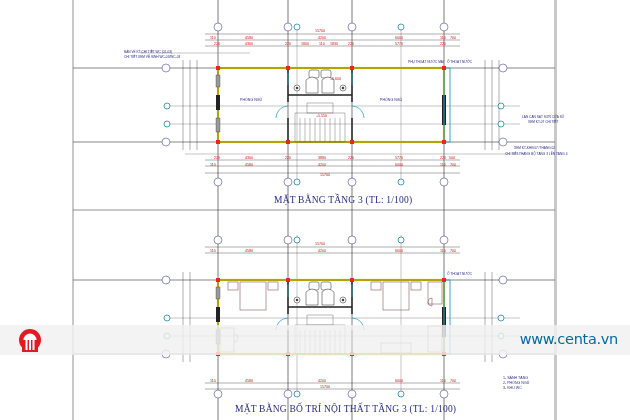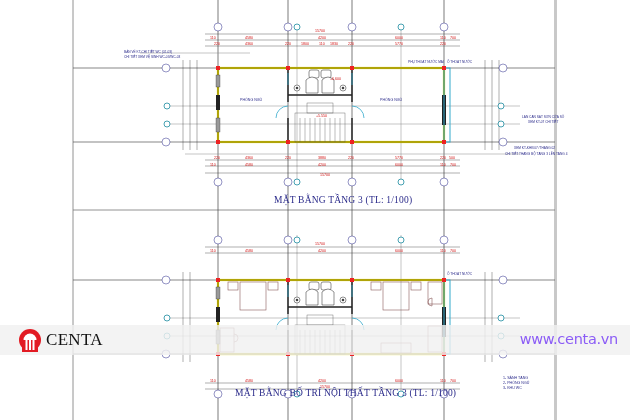--- a/index.html
+++ b/index.html
@@ -2,21 +2,21 @@
 <html><head>
   <meta charset="utf-8">
   <style>
     html, body { margin: 0; padding: 0; background: #ffffff; }
     body { width: 630px; height: 420px; position: relative; overflow: hidden; font-family: "Liberation Serif", serif; }
     #drawing { position: absolute; left: 0; top: 0; width: 630px; height: 420px; }
     .title { position: absolute; font-family: "Liberation Serif", serif; font-size: 9.5px; color: #2a2a8a; white-space: nowrap; letter-spacing: 0.2px; }
     .band { position: absolute; left: 0; top: 325px; width: 630px; height: 30px; background: rgba(240,240,240,0.82); }
     .logo { position: absolute; left: 18px; top: 328px; height: 24px; display: flex; align-items: center; }
     .logo-text { font-family: "Liberation Serif", serif; font-size: 17px; color: #111; margin-left: 4px; letter-spacing: 0.3px; }
-    .site { position: absolute; right: 12px; top: 331px; font-family: "DejaVu Sans", sans-serif; font-size: 14.5px; color: #8b5cf6; letter-spacing: -0.3px; }
+    .site { position: absolute; right: 12px; top: 331px; font-family: "DejaVu Sans", sans-serif; font-size: 14.5px; color: #0369a1; letter-spacing: -0.3px; }
     .note { position: absolute; font-family: "Liberation Sans", sans-serif; font-size: 3.2px; color: #2a2a8a; white-space: nowrap; }
     .legend { position: absolute; left: 503px; top: 376px; font-family: "Liberation Sans", sans-serif; font-size: 3.6px; color: #2a2a8a; line-height: 5px; }
     .dim { font-family: "Liberation Sans", sans-serif; font-size: 3.6px; fill: #d01010; }
     .room { font-family: "Liberation Sans", sans-serif; font-size: 3.6px; fill: #2a2a8a; }
   </style>
 </head>
 <body>
 
 <svg id="drawing" viewBox="0 0 630 420" xmlns="http://www.w3.org/2000/svg">
 
@@ -342,33 +342,32 @@
 <div class="note" style="left:124px;top:55px;">CHI TIẾT XEM VỆ SINH WC-03/WC-03</div>
 <div class="note" style="left:408px;top:60px;">PHỤ THOÁT NƯỚC MÁI</div>
 <div class="note" style="left:447px;top:60px;">Ô THOÁT NƯỚC</div>
 <div class="note" style="left:522px;top:115px;">LAN CAN SẮT SƠN CỬA SỔ</div>
 <div class="note" style="left:528px;top:120px;">XEM KT-07 CHI TIẾT</div>
 <div class="note" style="left:514px;top:146px;">XEM KT-KHK/07 /THANG 02</div>
 <div class="note" style="left:505px;top:152px;">CHI TIẾT THANG BỘ TẦNG 3 LÊN TẦNG 4</div>
 <div class="note" style="left:447px;top:272px;">Ô THOÁT NƯỚC</div>
 
 <div class="title" style="left:274px;top:195px;">MẶT BẰNG TẦNG 3 (TL: 1/100)</div>
-<div class="title" style="left:235px;top:388px;">MẶT BẰNG BỐ TRÍ NỘI THẤT TẦNG 3 (TL: 1/100)</div>
+<div class="title" style="left:235px;top:404px;">MẶT BẰNG BỐ TRÍ NỘI THẤT TẦNG 3 (TL: 1/100)</div>
 
 <div class="legend">
   <div>1- SẢNH TẦNG</div>
   <div>2- PHÒNG NGỦ</div>
   <div>3- KHU WC</div>
 </div>
 
 <div class="band"></div>
 <div class="logo">
   <svg width="24" height="24" viewBox="0 0 24 24">
     <circle cx="12" cy="12" r="11" fill="#e21b23"></circle>
     <circle cx="12" cy="12" r="6.5" fill="#fff"></circle>
     <rect x="4" y="12" width="16" height="12" fill="#e21b23"></rect>
     <rect x="7.5" y="9" width="2" height="13" fill="#fff"></rect>
     <rect x="11" y="7" width="2" height="15" fill="#fff"></rect>
     <rect x="14.5" y="9" width="2" height="13" fill="#fff"></rect>
   </svg>
-  <span class="logo-text">CENTA</span>
 </div>
 <div class="site">www.centa.vn</div>
 
 </body></html>

